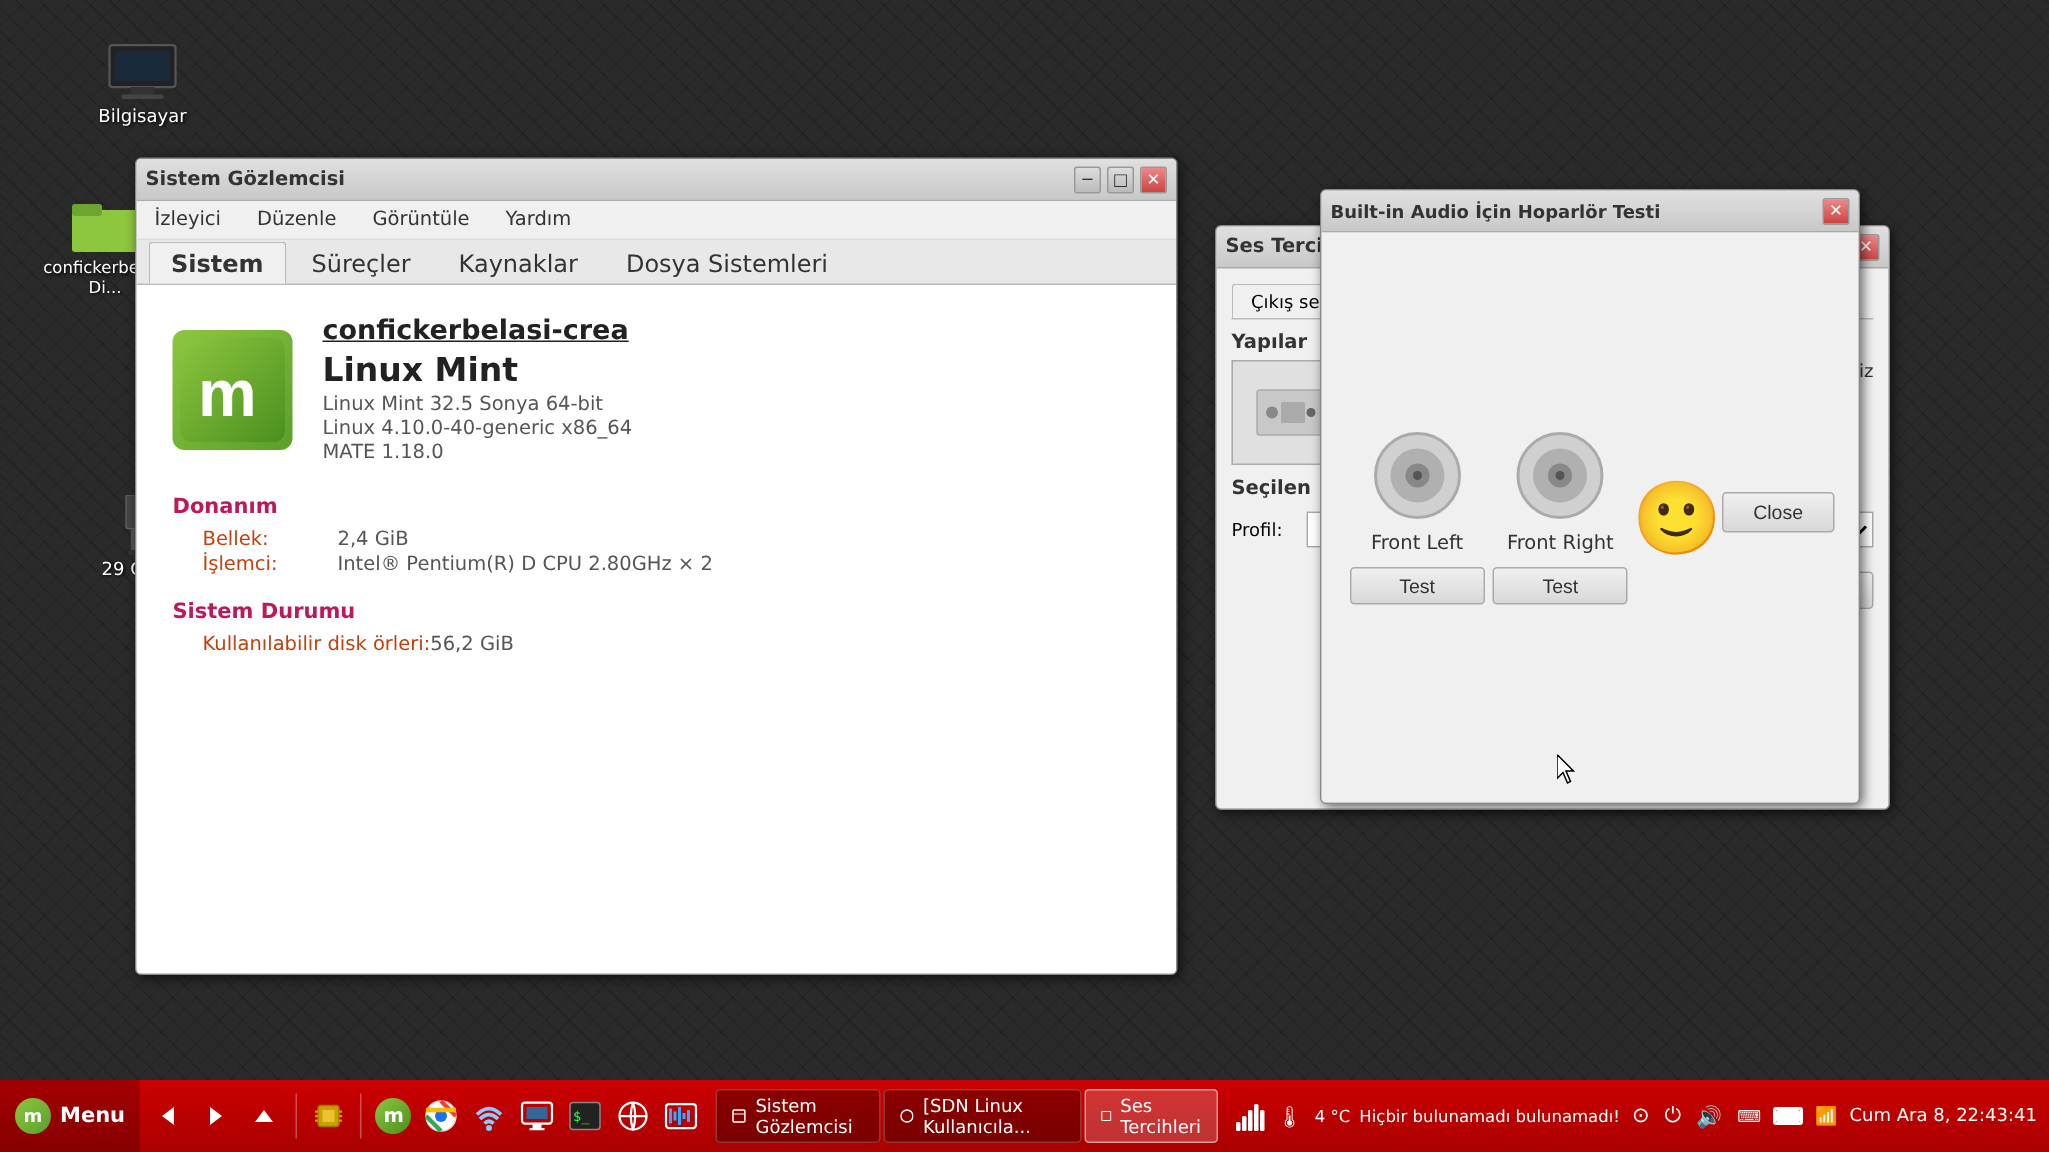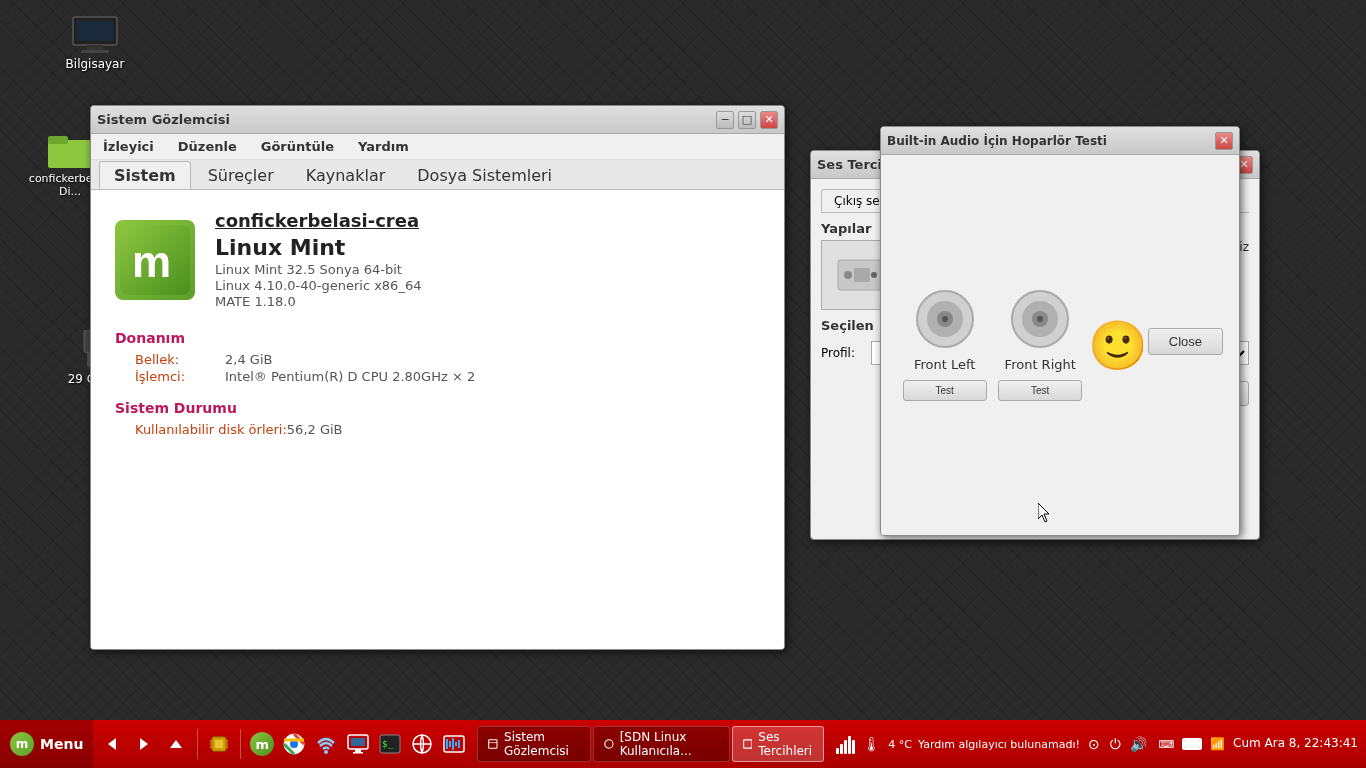--- a/index.html
+++ b/index.html
@@ -105,21 +105,20 @@
       align-items: center;
       padding: 0 8px;
       gap: 16px;
       border-bottom: 1px solid #ddd;
     }
     .sysmon-menubar span {
       font-size: 13px;
       color: #333;
       cursor: pointer;
       padding: 2px 4px;
-      font-weight: bold;
     }
 
     .sysmon-tabs {
       height: 30px;
       background: #e8e8e8;
       display: flex;
       align-items: flex-end;
       padding: 0 8px;
       border-bottom: 1px solid #bbb;
     }
@@ -242,21 +241,21 @@
     .speaker-label {
       font-size: 13px;
       color: #333;
     }
     .test-btn {
       padding: 4px 32px;
       background: linear-gradient(to bottom, #f0f0f0, #d8d8d8);
       border: 1px solid #aaa;
       border-radius: 3px;
       cursor: pointer;
-      font-size: 10px;
+      font-size: 13px;
       color: #333;
     }
 
     .smiley-area {
       flex: 1;
       display: flex;
       align-items: center;
       justify-content: center;
     }
     .smiley {
@@ -479,21 +478,21 @@
       z-index: 9999;
       left: 1038px;
       top: 503px;
     }
   </style>
 </head>
 <body>
 
 <div class="desktop">
 
-  <div class="desktop-icon" style="left:55px; top:15px;">
+  <div class="desktop-icon" style="left:55px; top:28px;">
     <div class="icon-img">
       <svg width="48" height="40" viewBox="0 0 48 40">
         <rect x="2" y="2" width="44" height="28" rx="2" fill="#222" stroke="#555" stroke-width="1.5"></rect>
         <rect x="6" y="6" width="36" height="20" fill="#1a2a3a"></rect>
         <rect x="16" y="30" width="16" height="5" fill="#333"></rect>
         <rect x="10" y="35" width="28" height="3" rx="1" fill="#444"></rect>
       </svg>
     </div>
     <span class="icon-label">Bilgisayar</span>
   </div>
@@ -824,21 +823,21 @@
       <div class="volume-bar" style="height:6px;"></div>
       <div class="volume-bar" style="height:10px;"></div>
       <div class="volume-bar" style="height:14px;"></div>
       <div class="volume-bar" style="height:18px;"></div>
       <div class="volume-bar" style="height:14px;"></div>
     </div>
 
     <span class="tray-icon">🌡</span>
     <span style="color:white;font-size:11px;">4 °C</span>
 
-    <span style="color:white;font-size:11px;">Yardım algılayıcı bulunamadı!</span>
+    <span style="color:white;font-size:11px;">Hiçbir bulunamadı bulunamadı!</span>
 
     <span class="tray-icon">⊙</span>
 
     <span class="tray-icon">⏻</span>
 
     <span class="tray-icon">🔊</span>
 
     <span class="tray-icon" style="font-size:11px;">⌨</span>
 
     <div class="battery-icon">

